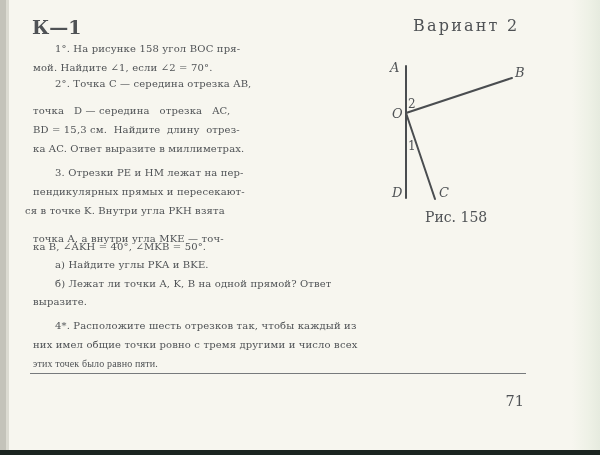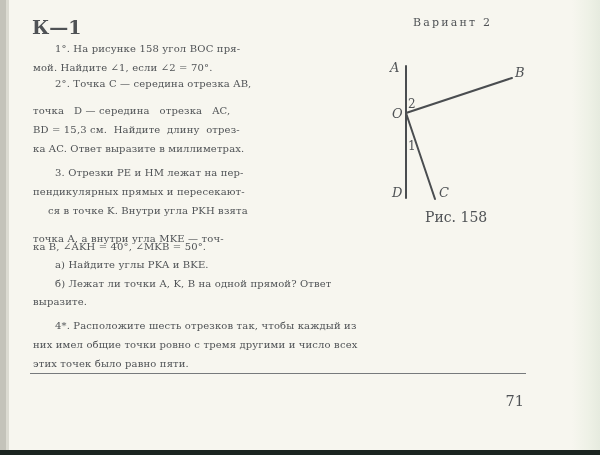--- a/index.html
+++ b/index.html
@@ -5,21 +5,21 @@
   html, body { margin:0; padding:0; }
   body { width:600px; height:455px; overflow:hidden; background:#f7f6ef; position:relative;
          font-family:"DejaVu Serif", serif; color:#4f5255; }
   .left-edge { position:absolute; left:0; top:0; width:6px; height:450px; background:#c4c3ba; }
   .left-edge2 { position:absolute; left:6px; top:0; width:3px; height:450px; background:#dcdbd2; }
   .right-edge { position:absolute; right:0; top:0; width:28px; height:450px;
                 background:linear-gradient(to right, #f7f6ef, #eef1e6 60%, #e6ebdf); }
   .bottom-band { position:absolute; left:0; bottom:0; width:600px; height:5px; background:#1b2420; }
   .ln { position:absolute; font-size:10px; line-height:19px; white-space:pre; letter-spacing:0.15px; }
   .head { position:absolute; font-size:19px; font-weight:bold; }
-  .variant { position:absolute; font-size:11px; letter-spacing:2.2px; }
+  .variant { position:absolute; font-size:16px; letter-spacing:2.2px; }
   .rule { position:absolute; left:30px; top:373px; width:496px; height:1px; background:#777a7c; }
   .pagenum { position:absolute; right:76px; top:373px; font-size:14.5px;margin-top:20px; }
   .caption { position:absolute; left:425px; top:209px; font-size:14px; }
   svg { position:absolute; left:0; top:0; }
   .fl { font-family:"DejaVu Serif", serif; font-style:italic; font-size:13px; fill:#4f5255; }
   .fn { font-family:"DejaVu Serif", serif; font-size:12px; fill:#4f5255; }
 </style>
 </head>
 <body>
 
@@ -38,32 +38,32 @@
 <div>
   <div class="ln" style="left:55px; top:74px;">2°. Точка C — середина отрезка AB,</div>
   <div class="ln" style="left:33px; top:101px;">точка   D — середина   отрезка   AC,</div>
   <div class="ln" style="left:33px; top:120px;">BD = 15,3 см.  Найдите  длину  отрез-</div>
   <div class="ln" style="left:33px; top:139px;">ка AC. Ответ выразите в миллиметрах.</div>
 </div>
 
 <div>
   <div class="ln" style="left:55px; top:163px;">3. Отрезки PE и HM лежат на пер-</div>
   <div class="ln" style="left:33px; top:182px;">пендикулярных прямых и пересекают-</div>
-  <div class="ln" style="left:48px; top:201px;">ся в точке K. Внутри угла PKH взята</div>
+  <div class="ln" style="left:25px; top:201px;">ся в точке K. Внутри угла PKH взята</div>
   <div class="ln" style="left:33px; top:229px;">точка A, а внутри угла MKE — точ-</div>
   <div class="ln" style="left:33px; top:237px;">ка B, ∠AKH = 40°, ∠MKB = 50°.</div>
   <div class="ln" style="left:55px; top:255px;">а) Найдите углы PKA и BKE.</div>
   <div class="ln" style="left:55px; top:274px;text-align:right;">б) Лежат ли точки A, K, B на одной прямой? Ответ</div>
   <div class="ln" style="left:33px; top:292px;">выразите.</div>
 </div>
 
 <div>
   <div class="ln" style="left:55px; top:316px;">4*. Расположите шесть отрезков так, чтобы каждый из</div>
   <div class="ln" style="left:33px; top:335px;">них имел общие точки ровно с тремя другими и число всех</div>
-  <div class="ln" style="left:33px; top:354px;">этих точек было равно пяти.</div>
+  <div class="ln" style="left:33px; top:354px;font-family:Liberation Serif, serif;">этих точек было равно пяти.</div>
 </div>
 
 <svg width="600" height="455">
   <g stroke="#4a4d50" stroke-width="2" fill="none" stroke-linecap="round">
     <line x1="406" y1="66" x2="406" y2="198"></line>
     <line x1="406" y1="113" x2="512" y2="78"></line>
     <line x1="406" y1="113" x2="435" y2="199"></line>
   </g>
   <text class="fl" x="390" y="72">A</text>
   <text class="fl" x="515" y="77">B</text>

